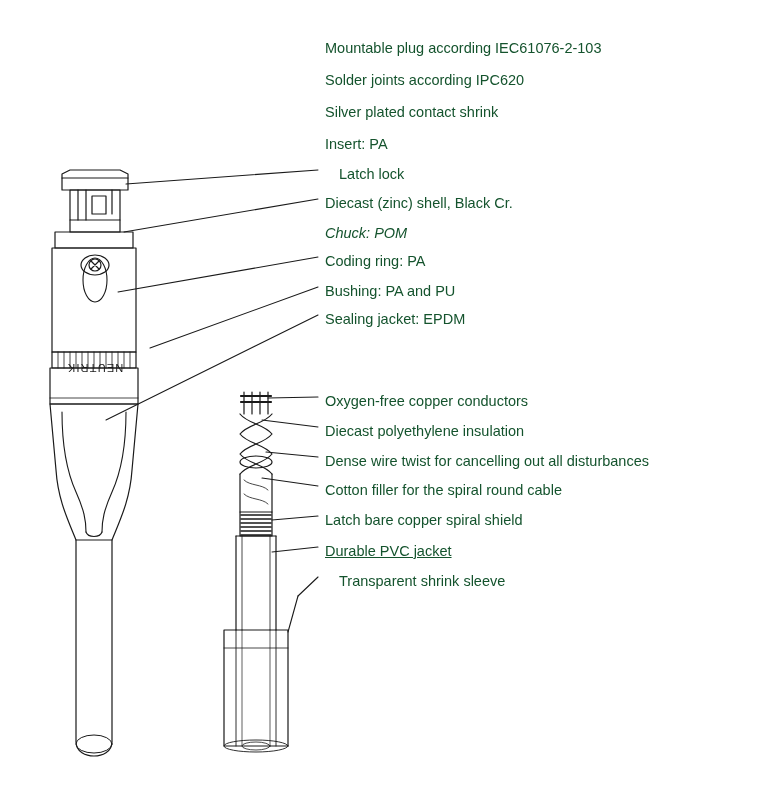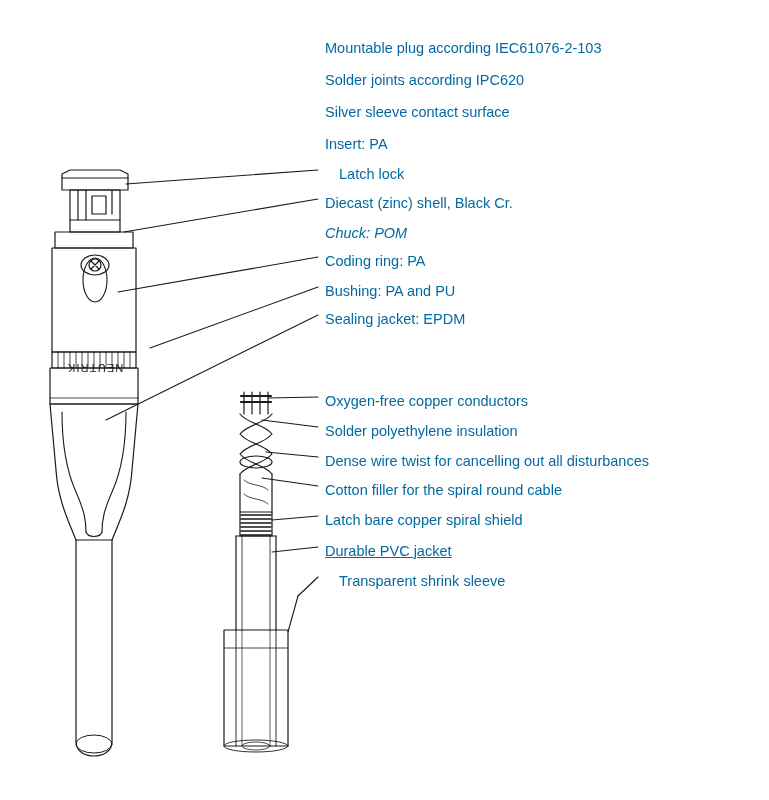--- a/index.html
+++ b/index.html
@@ -34,21 +34,21 @@
     width: 769px;
     height: 800px;
     pointer-events: none;
   }
   .label {
     position: absolute;
     font-family: "Liberation Sans", sans-serif;
     font-size: 14.5px;
     line-height: 1;
     white-space: nowrap;
-    color: #0369a1;
+    color: #14532d;
     pointer-events: auto;
   }
 </style>
 </head>
 <body>
 
 <div id="stage">
 
   <svg id="art" width="769" height="800" viewBox="0 0 769 800">
     <g fill="none" stroke="#1a1a1a" stroke-width="1.2" stroke-linejoin="round" stroke-linecap="round">
@@ -151,30 +151,30 @@
         <path d="M272,520 L318,516"></path>
         <path d="M272,552 L318,547"></path>
         <path d="M298,596 L318,577"></path>
         <path d="M298,596 L288,632"></path>
       </g>
     </svg>
 
     <div class="labels">
       <div class="label" style="left:325px; top:41px;">Mountable plug according IEC61076-2-103</div>
       <div class="label" style="left:325px; top:73px;">Solder joints according IPC620</div>
-      <div class="label" style="left:325px; top:105px;">Silver sleeve contact surface</div>
+      <div class="label" style="left:325px; top:105px;">Silver plated contact shrink</div>
       <div class="label" style="left:325px; top:137px;">Insert: PA</div>
       <div class="label" style="left:339px; top:167px;">Latch lock</div>
       <div class="label" style="left:325px; top:196px;">Diecast (zinc) shell, Black Cr.</div>
       <div class="label" style="left:325px; top:226px;font-style:italic;">Chuck: POM</div>
       <div class="label" style="left:325px; top:254px;">Coding ring: PA</div>
       <div class="label" style="left:325px; top:284px;">Bushing: PA and PU</div>
       <div class="label" style="left:325px; top:312px;">Sealing jacket: EPDM</div>
       <div class="label" style="left:325px; top:394px;">Oxygen-free copper conductors</div>
-      <div class="label" style="left:325px; top:424px;">Solder polyethylene insulation</div>
+      <div class="label" style="left:325px; top:424px;">Diecast polyethylene insulation</div>
       <div class="label" style="left:325px; top:454px;">Dense wire twist for cancelling out all disturbances</div>
       <div class="label" style="left:325px; top:483px;">Cotton filler for the spiral round cable</div>
       <div class="label" style="left:325px; top:513px;">Latch bare copper spiral shield</div>
       <div class="label" style="left:325px; top:544px;text-decoration:underline;">Durable PVC jacket</div>
       <div class="label" style="left:339px; top:574px;">Transparent shrink sleeve</div>
     </div>
 
     <div style="position:absolute; left:49px; top:356px; width:92px; height:26px; overflow:hidden;">
       <div id="brand" style="font-family:'Liberation Sans',sans-serif; font-size:11px; letter-spacing:1.2px;
                   transform: rotate(180deg); text-align:center; line-height:24px; color:#1a1a1a;">NEUTRIK</div>

